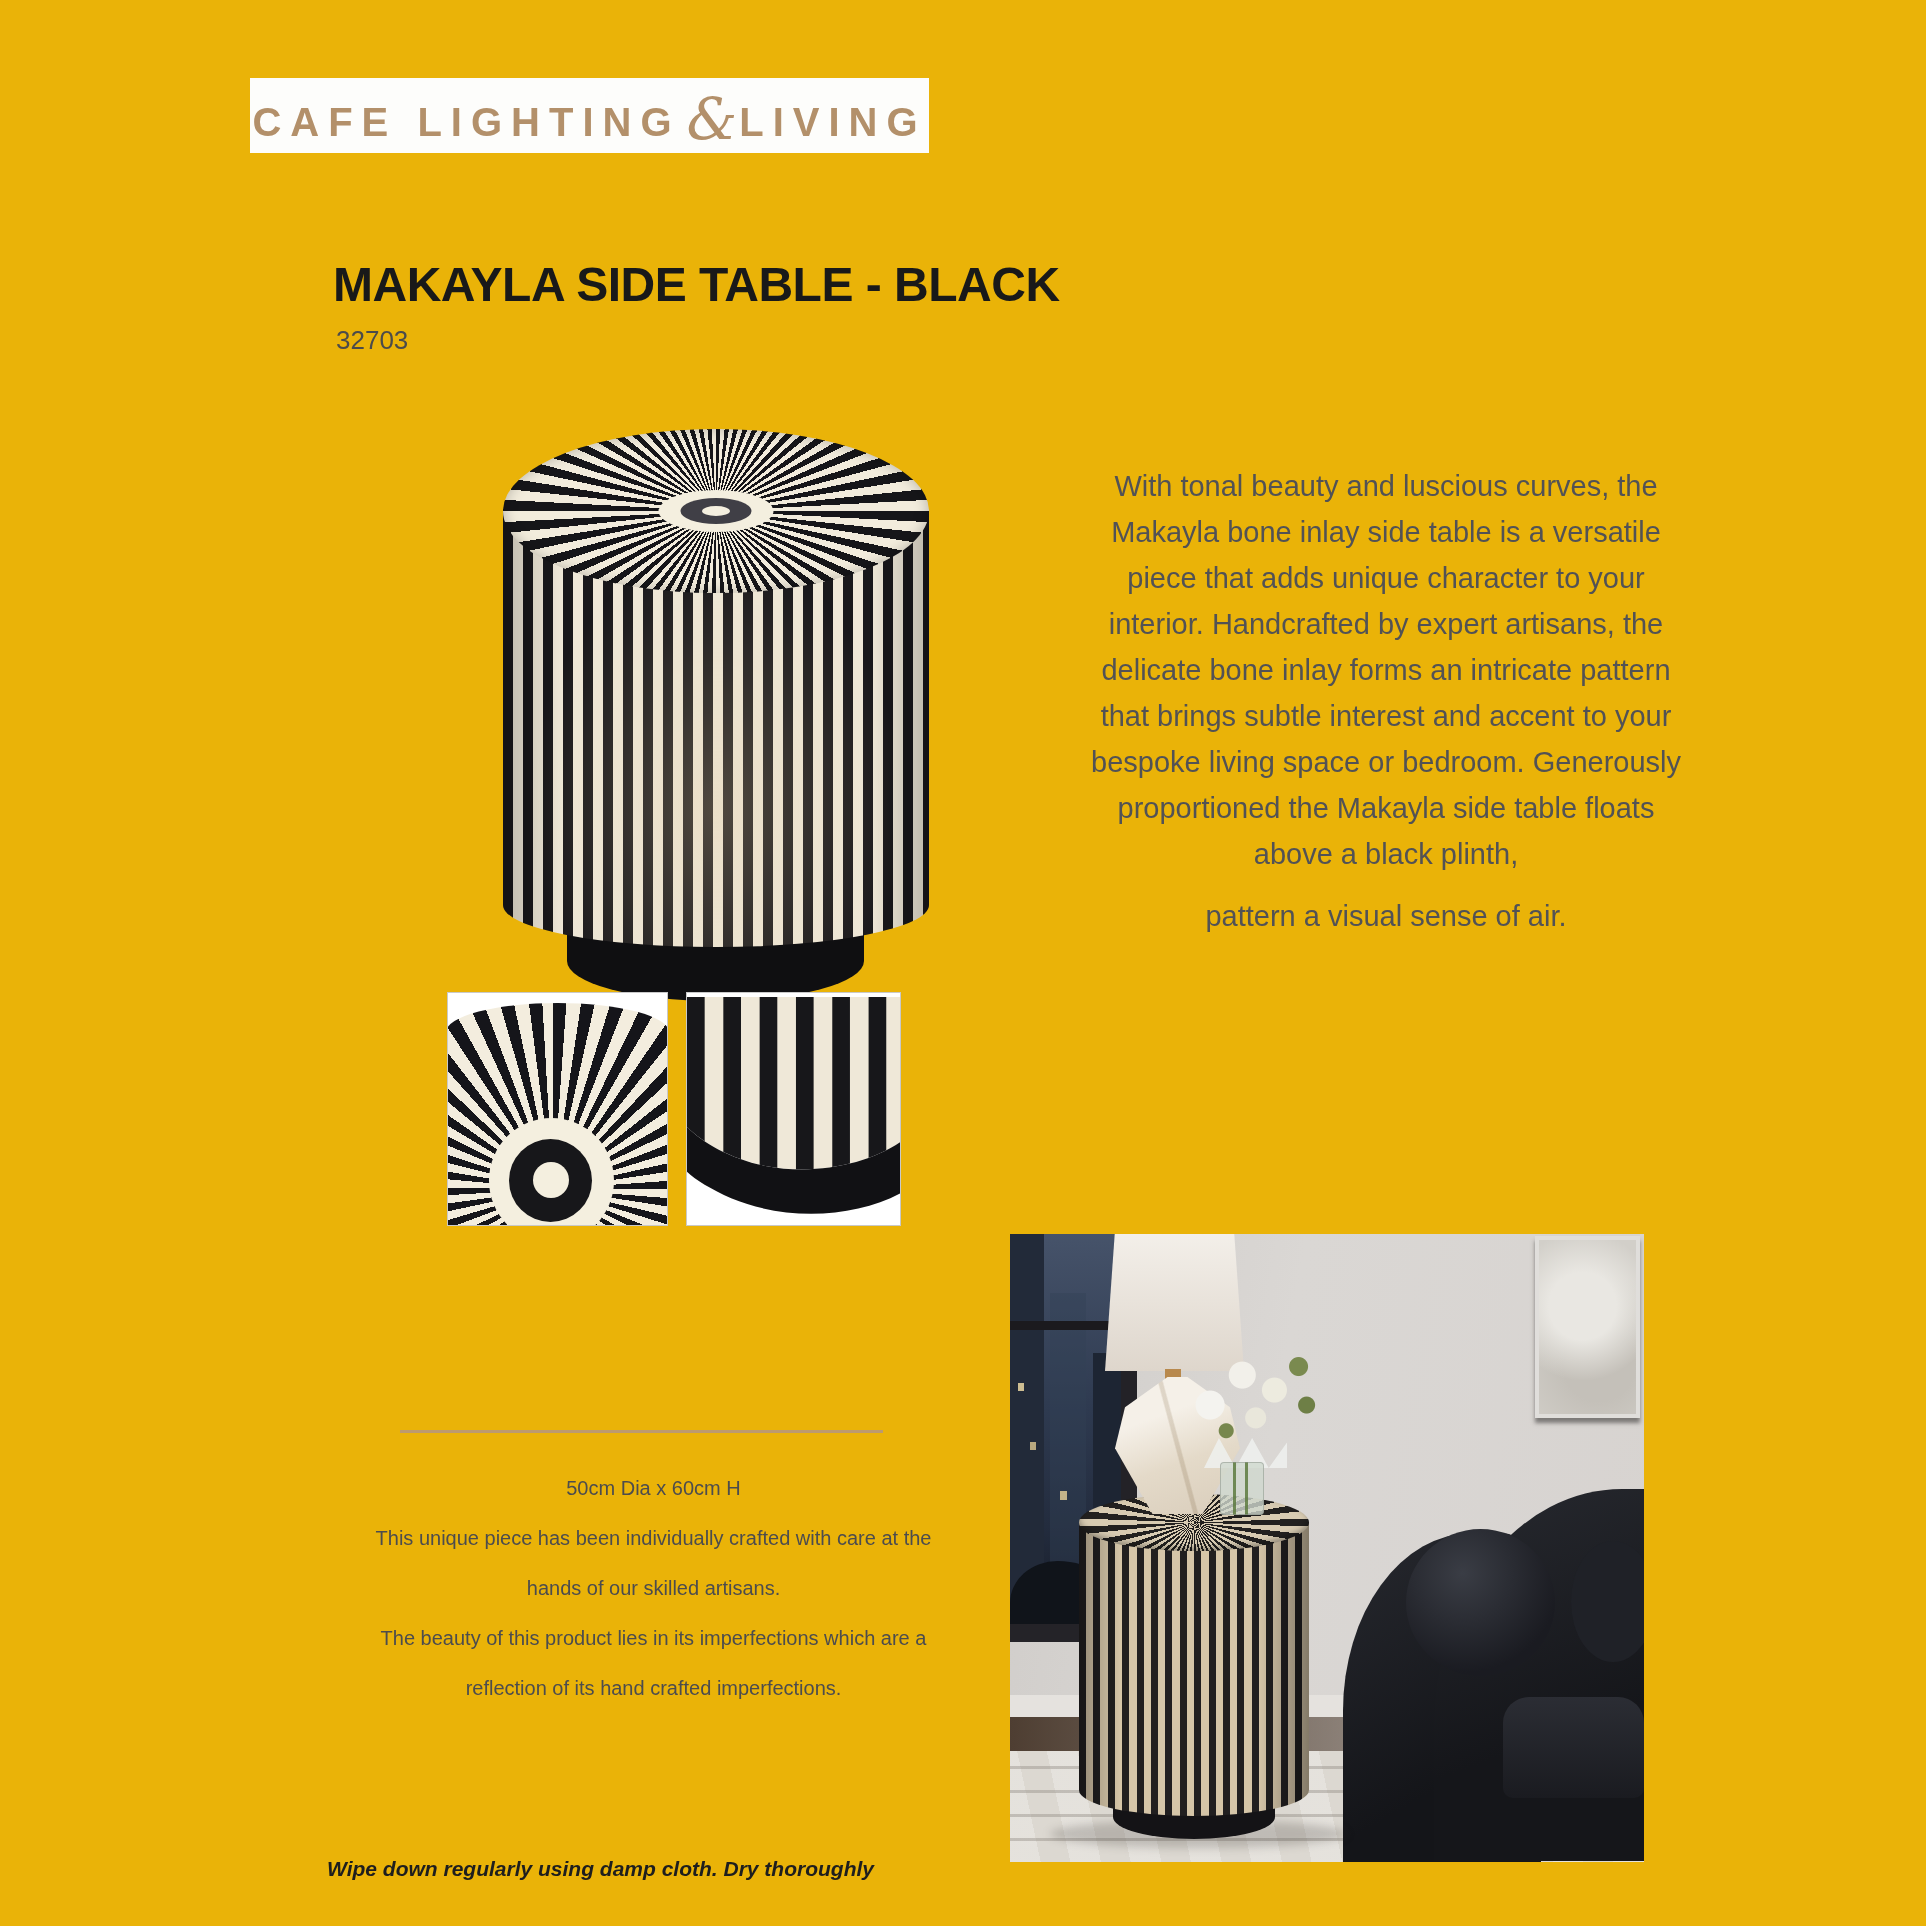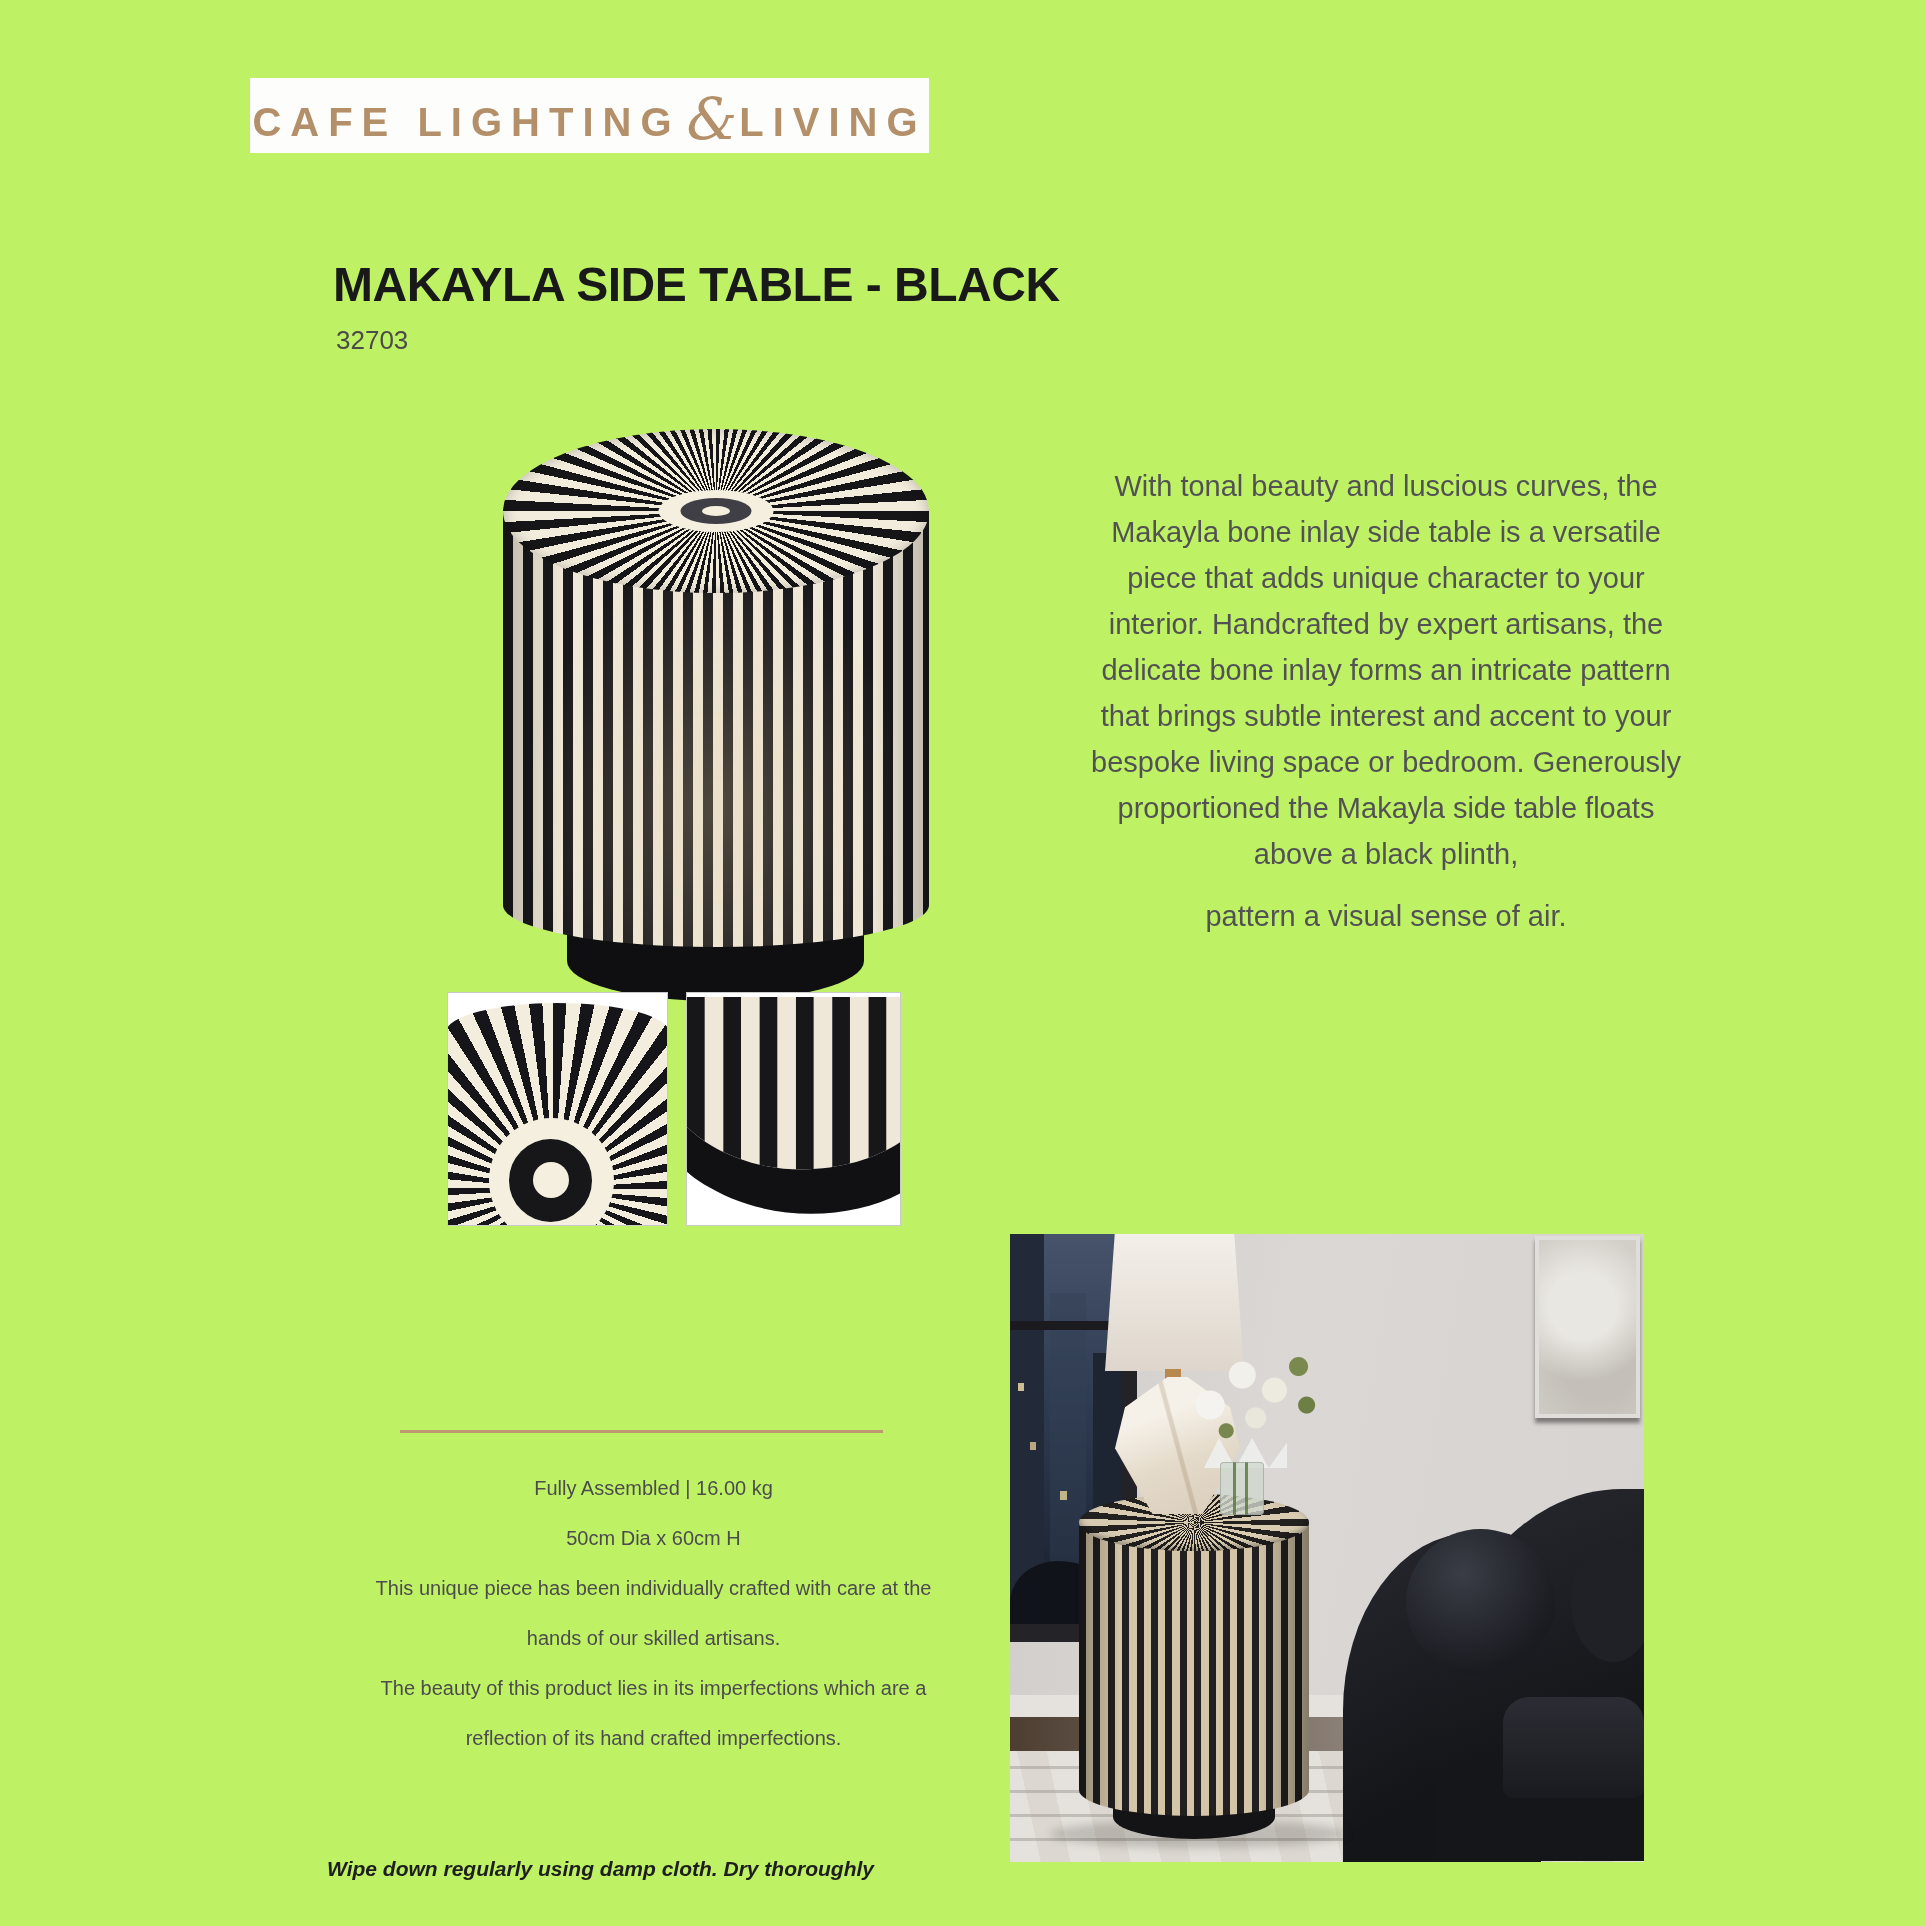--- a/index.html
+++ b/index.html
@@ -1,16 +1,16 @@
 <!DOCTYPE html>
 <html><head>
 <meta charset="utf-8">
 <style>
   html,body{margin:0;padding:0;background:#ffffff;}
-  .page{position:relative;width:1927px;height:1927px;background:#bef264;
+  .page{position:relative;width:1927px;height:1927px;background:#eab308;
         font-family:"Liberation Sans",sans-serif;overflow:hidden;}
 
   
   .logo-box{position:absolute;left:250px;top:78px;width:679px;height:75px;
             background:#fdfdfb;display:flex;align-items:center;justify-content:center;}
   .logo-text{color:#b3906a;font-size:40px;font-weight:600;letter-spacing:9px;white-space:nowrap;}
   .logo-amp{font-family:"DejaVu Serif",serif;font-style:italic;font-weight:400;
             font-size:57px;letter-spacing:0;margin:0 2px 0 6px;position:relative;top:3px;}
 
   
@@ -180,21 +180,20 @@
   </div>
 
   <div class="description">
     <p style="margin:0;">With tonal beauty and luscious curves, the Makayla bone inlay side table is a versatile piece that adds unique character to your interior. Handcrafted by expert artisans, the delicate bone inlay forms an intricate pattern that brings subtle interest and accent to your bespoke living space or bedroom. Generously proportioned the Makayla side table floats above a black plinth,</p>
     <p class="tagline" style="margin:16px 0 0 0;">pattern a visual sense of air.</p>
   </div>
 
   <div class="divider"></div>
 
   <div class="specs">
-    <div class="spec-line">Fully Assembled | 16.00 kg</div>
     <div class="spec-line">50cm Dia x 60cm H</div>
     <div class="spec-line">This unique piece has been individually crafted with care at the</div>
     <div class="spec-line">hands of our skilled artisans.</div>
     <div class="spec-line">The beauty of this product lies in its imperfections which are a</div>
     <div class="spec-line">reflection of its hand crafted imperfections.</div>
   </div>
 
   <div class="care-note">Wipe down regularly using damp cloth. Dry thoroughly</div>
 
   <figure class="lifestyle" style="margin:0;">

